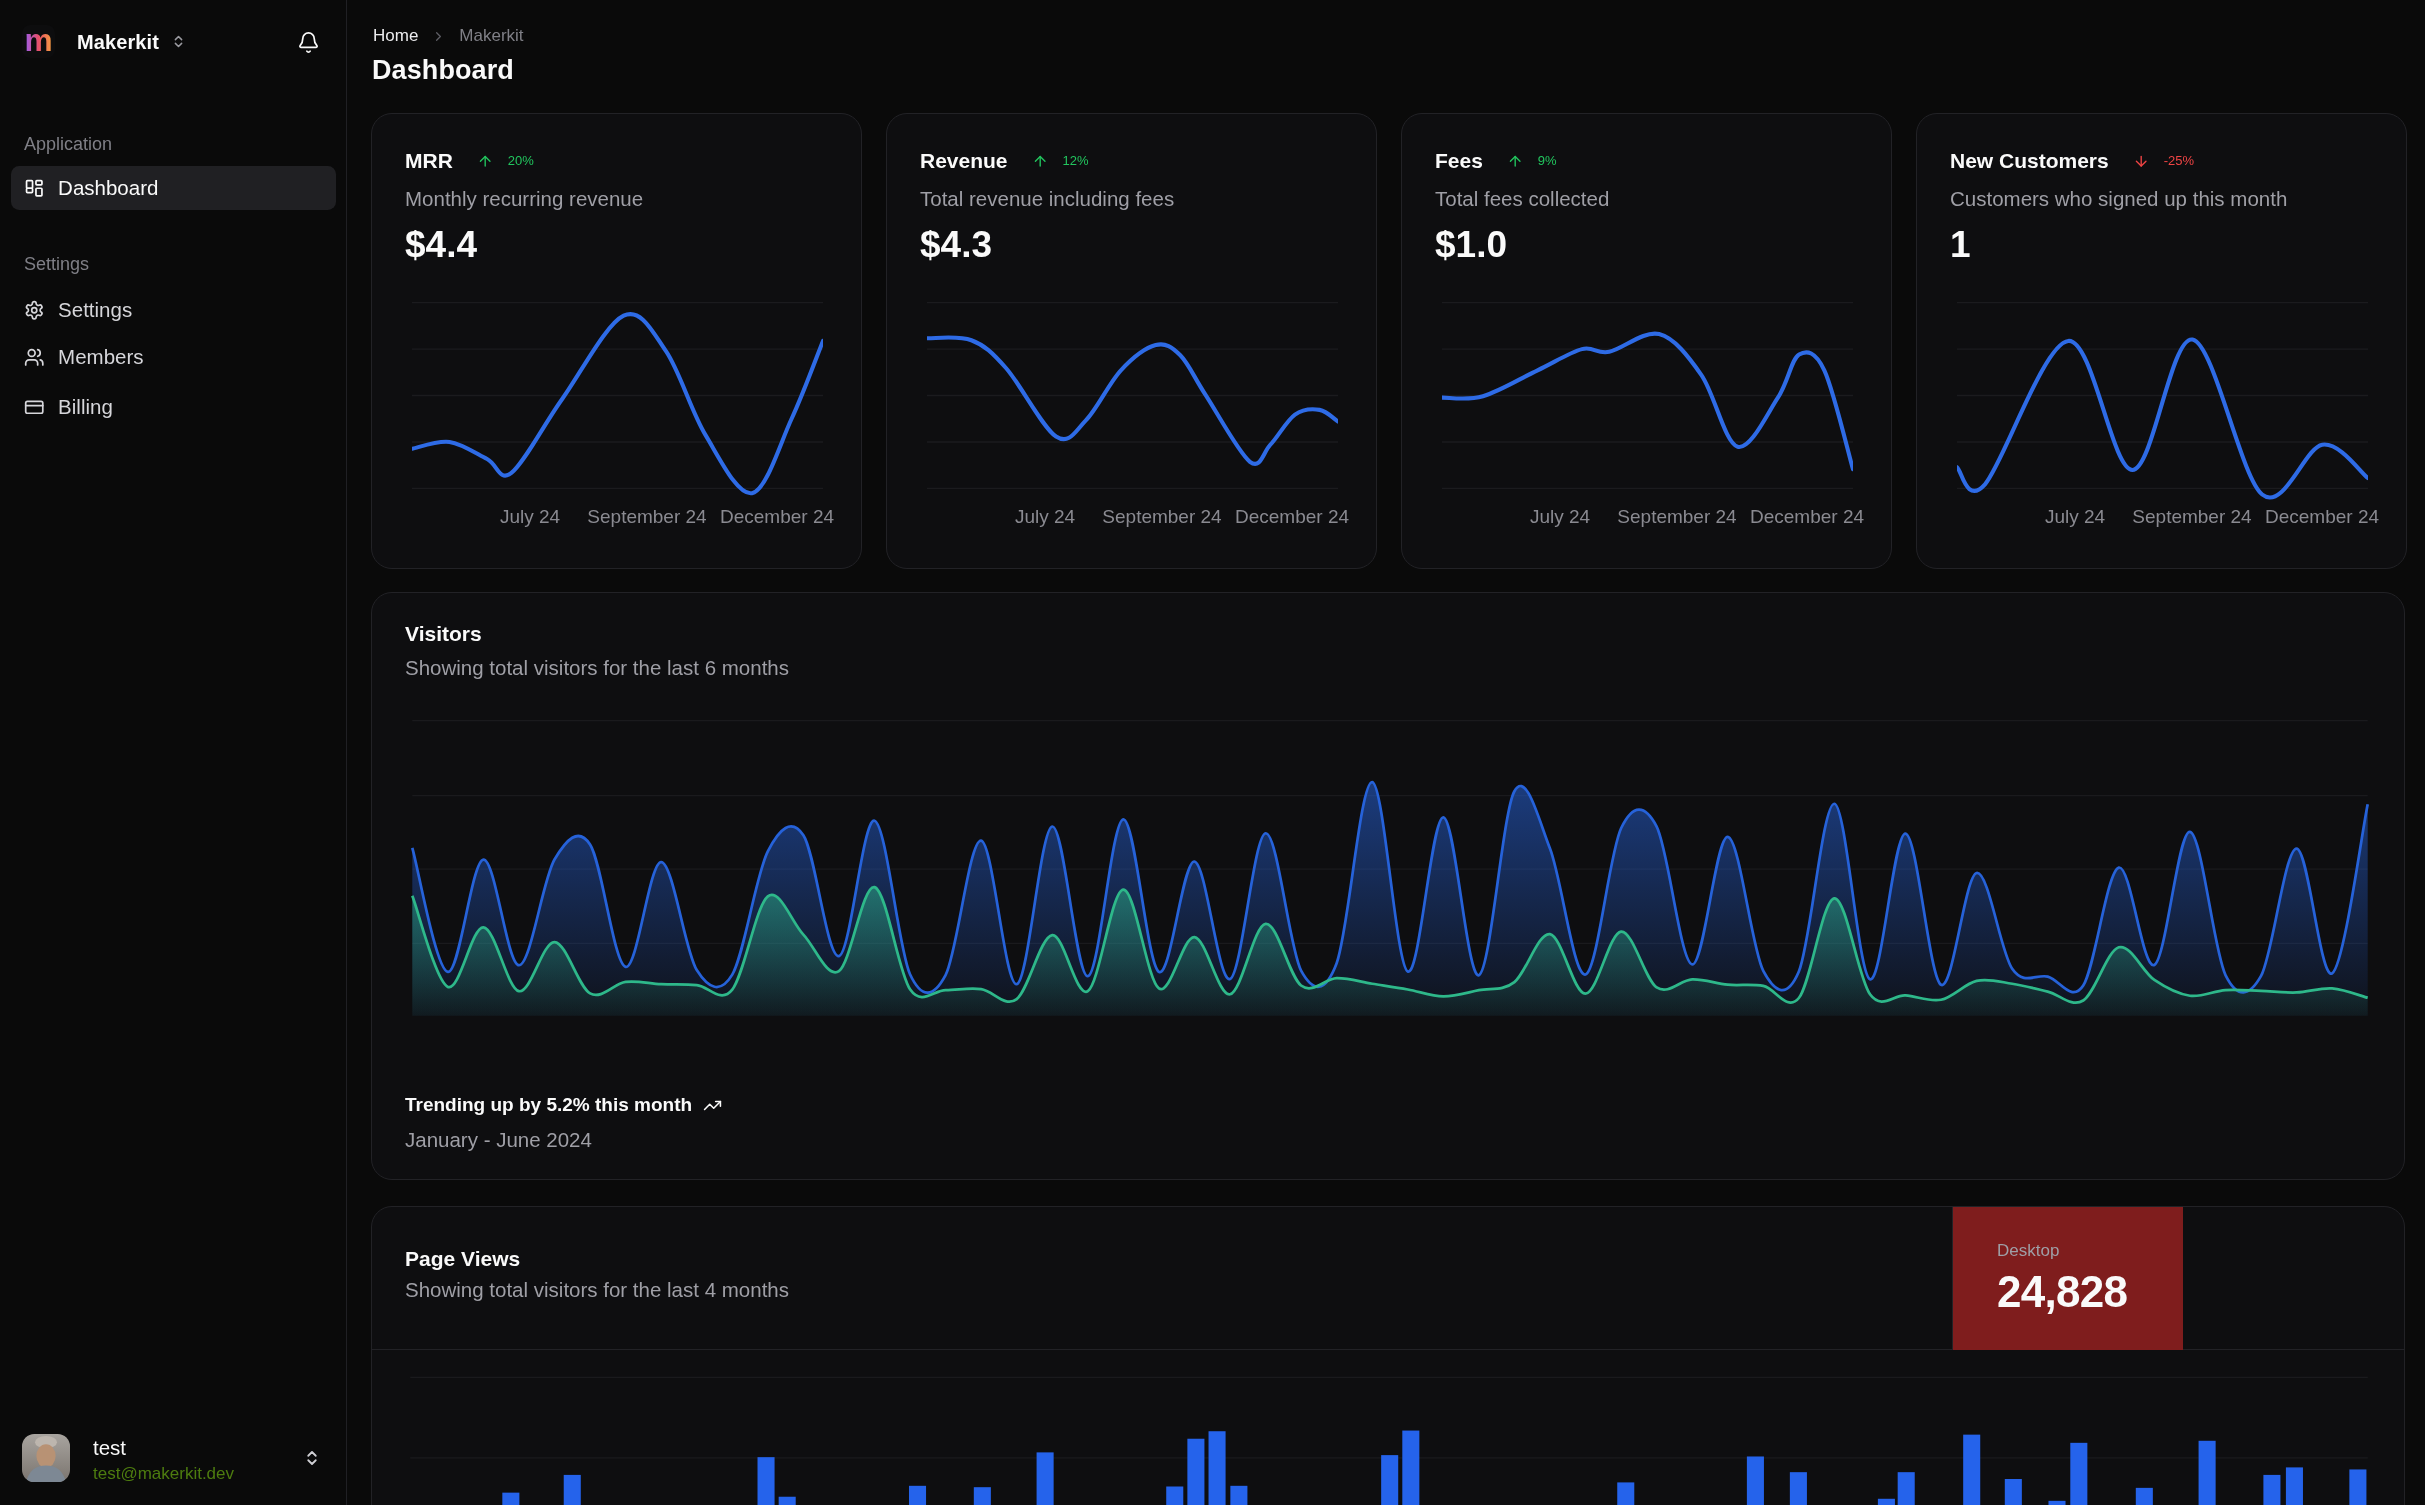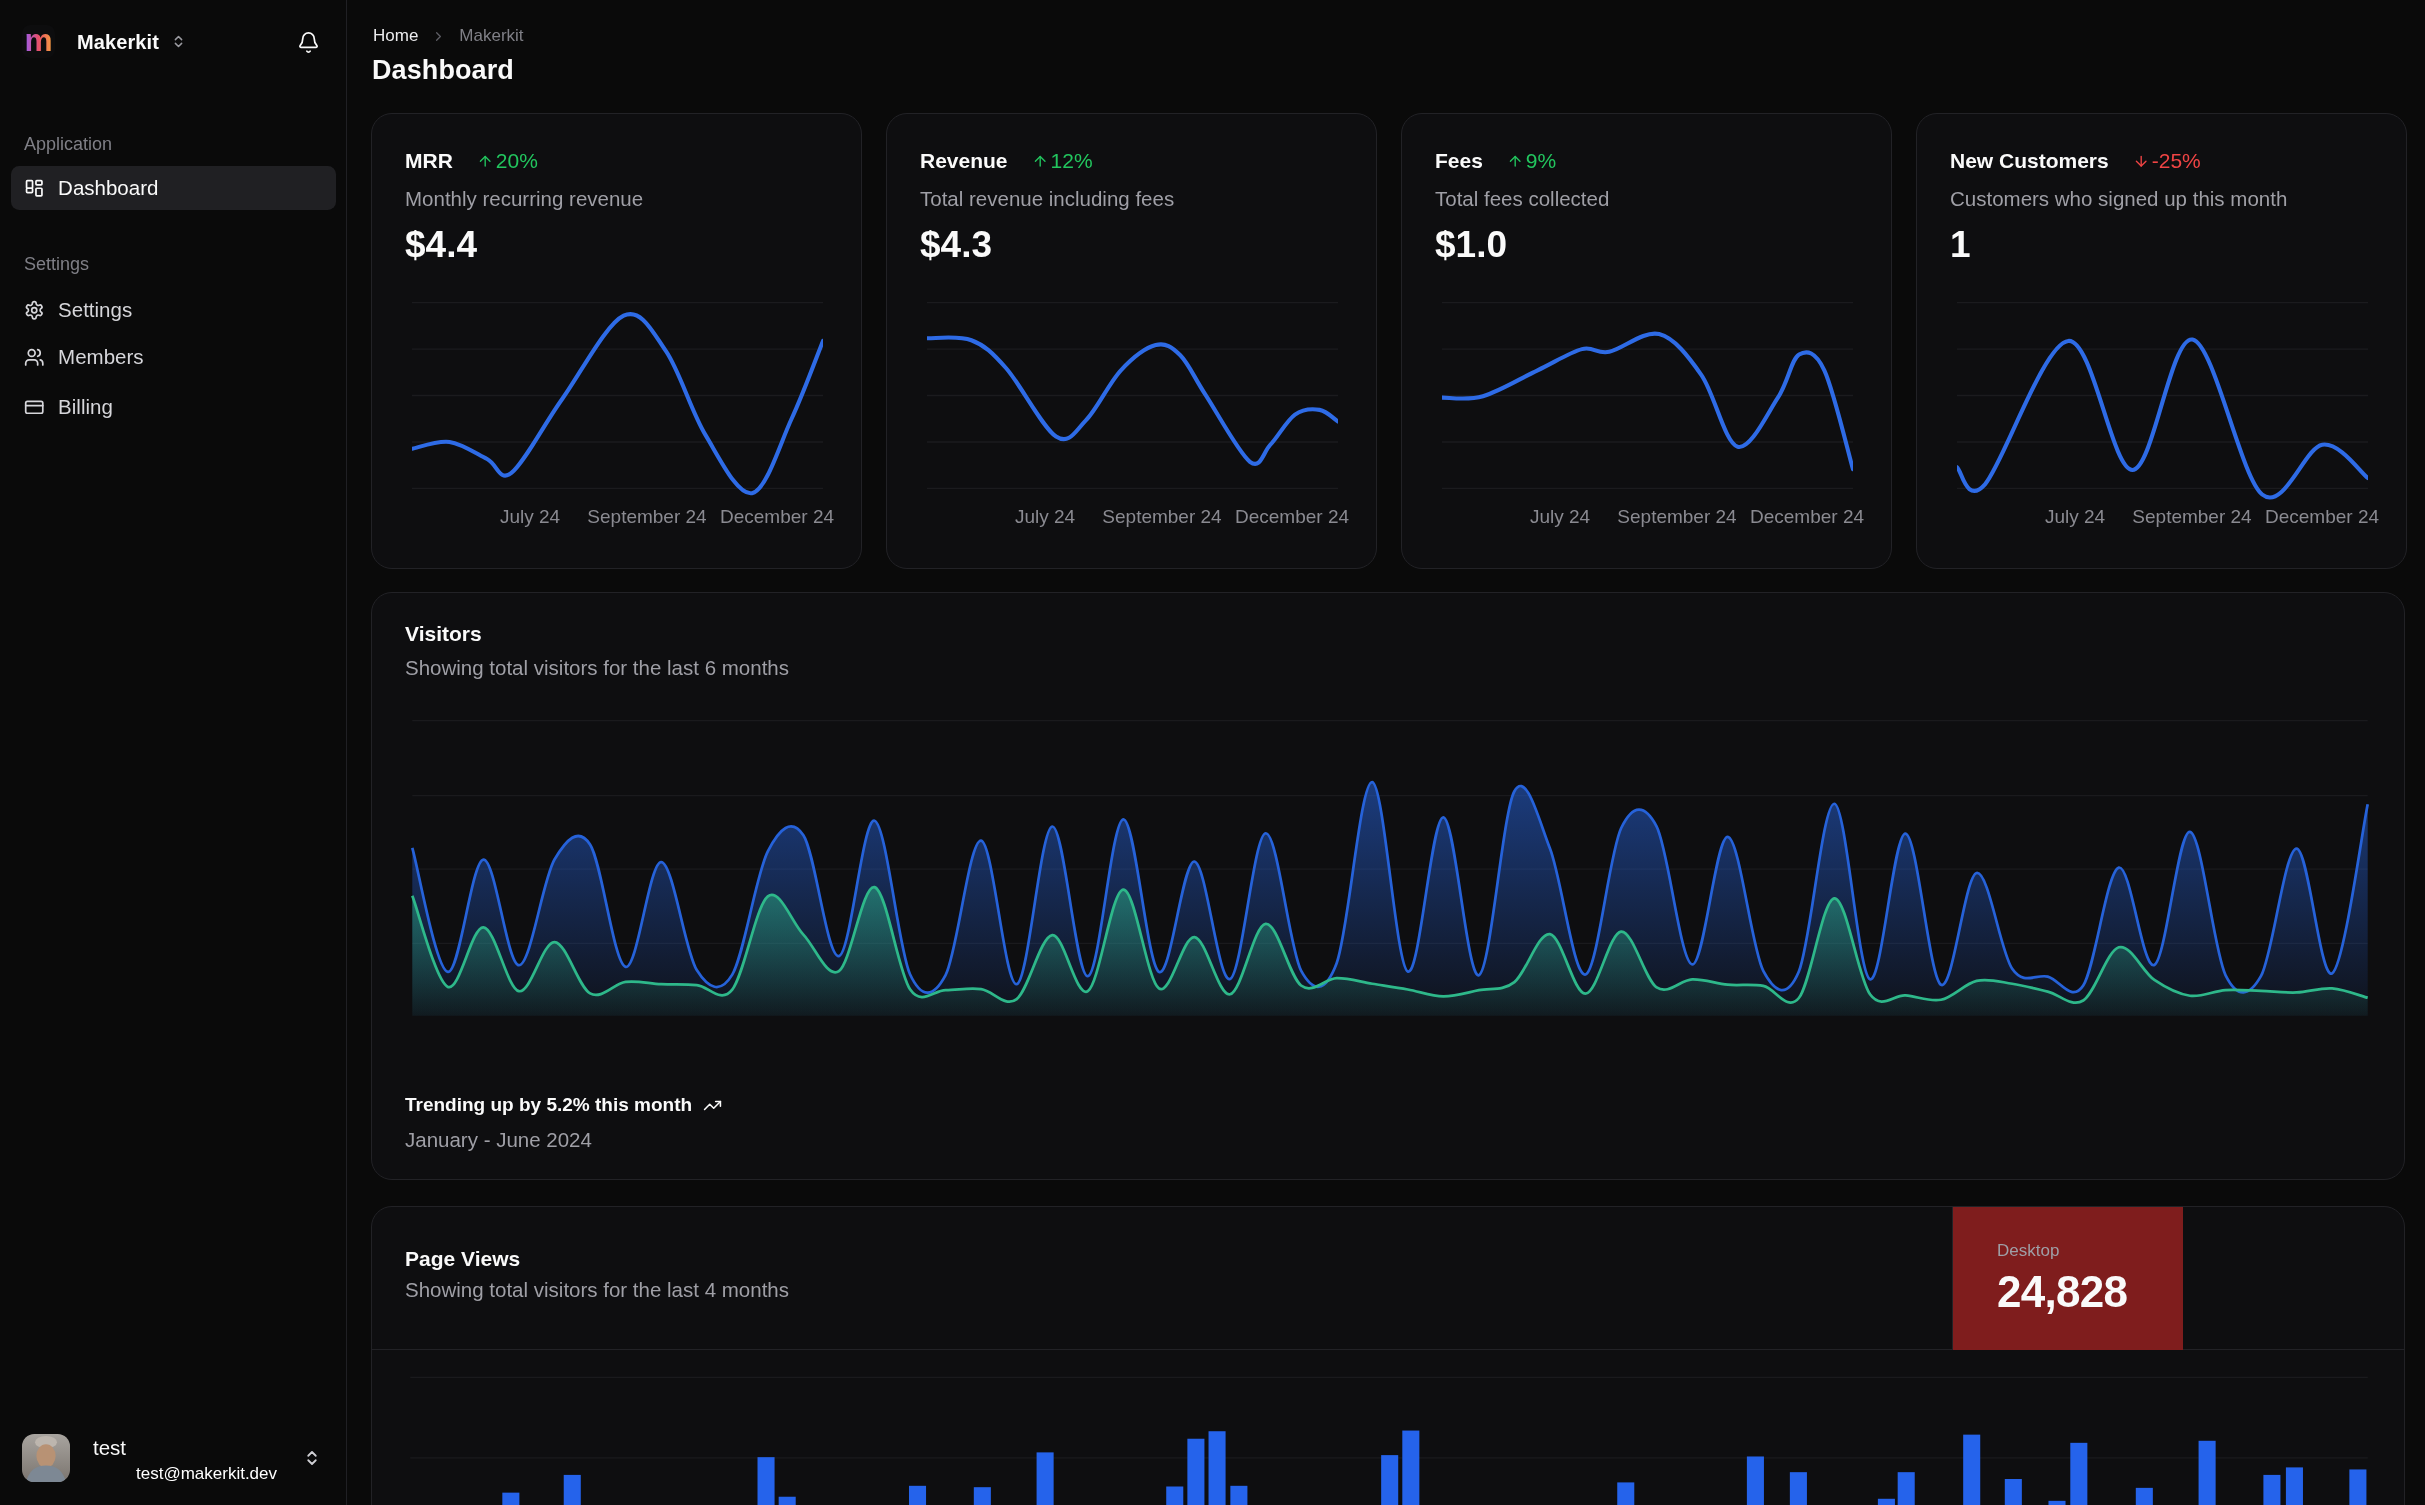--- a/index.html
+++ b/index.html
@@ -8,32 +8,32 @@
 #logo { position:absolute; left:22px; top:24.6px; width:33px; height:33px; border-radius:8.2px; background:#0d0d0e; }
 #logo svg { display:block; }
 #brand { position:absolute; left:77px; top:31px; font-size:20px; font-weight:700; letter-spacing:0.1px; }
 #brandchev { position:absolute; left:171px; top:34px; }
 #bell { position:absolute; left:297px; top:31px; }
 .slabel { position:absolute; left:24px; font-size:18px; color:#7f7f86; }
 .item { position:absolute; left:11px; width:325px; height:44px; border-radius:8.2px; display:flex; align-items:center; gap:13.6px; padding-left:13px; font-size:20.5px; color:#d6d6da; }
 .item.active { background:#202023; color:#fafafa; }
 #user { position:absolute; left:22px; top:1434px; }
 #uname { position:absolute; left:93px; top:1436px; font-size:20.5px; font-weight:400; }
-#umail { position:absolute; left:93px; top:1464px; font-size:17px; color:#ffffff;margin-left:43px; }
+#umail { position:absolute; left:93px; top:1464px; font-size:17px; color:#4d7c0f; }
 #uchev { position:absolute; left:303px; top:1449px; }
 
 #crumb { position:absolute; left:373px; top:26px; font-size:17px; color:#ececee; display:flex; align-items:center; gap:13px; }
 #crumb .muted { color:#7f7f86; }
 h1 { position:absolute; left:372px; top:55px; font-size:27px; font-weight:700; letter-spacing:0.1px; }
 .card { position:absolute; background:#0e0e10; border:1.4px solid #222226; border-radius:21px; }
 #row { position:absolute; left:371px; top:113px; width:2034px; height:456px; display:flex; gap:24px; }
 #row .card { position:relative; width:491px; height:456px; flex:none; }
 .srow { position:absolute; left:33px; top:145px; display:flex; align-items:center; gap:24.6px; }
 .stitle { font-size:21px; font-weight:700; }
-.badge { display:flex; align-items:center; gap:2px; font-size:21px;justify-content:space-between; }
+.badge { display:flex; align-items:center; gap:14px; font-size:13px;justify-content:space-between; }
 .ssub { position:absolute; left:33px; top:186px; font-size:20.5px; color:#9f9fa6; }
 .sval { position:absolute; left:33px; top:222px; font-size:37px; font-weight:700; }
 .schart { position:absolute; left:40px; top:188px; }
 .slabels { position:absolute; left:0; top:505px; width:491px; font-size:19px; color:#8a8a91; }
 .slabels span { position:absolute; top:0; transform:translateX(-50%); white-space:nowrap; }
 
 #row .srow { top:35px; }
 #row .ssub { top:73px; }
 #row .sval { top:110px; }
 #row .schart { top:188px; }

